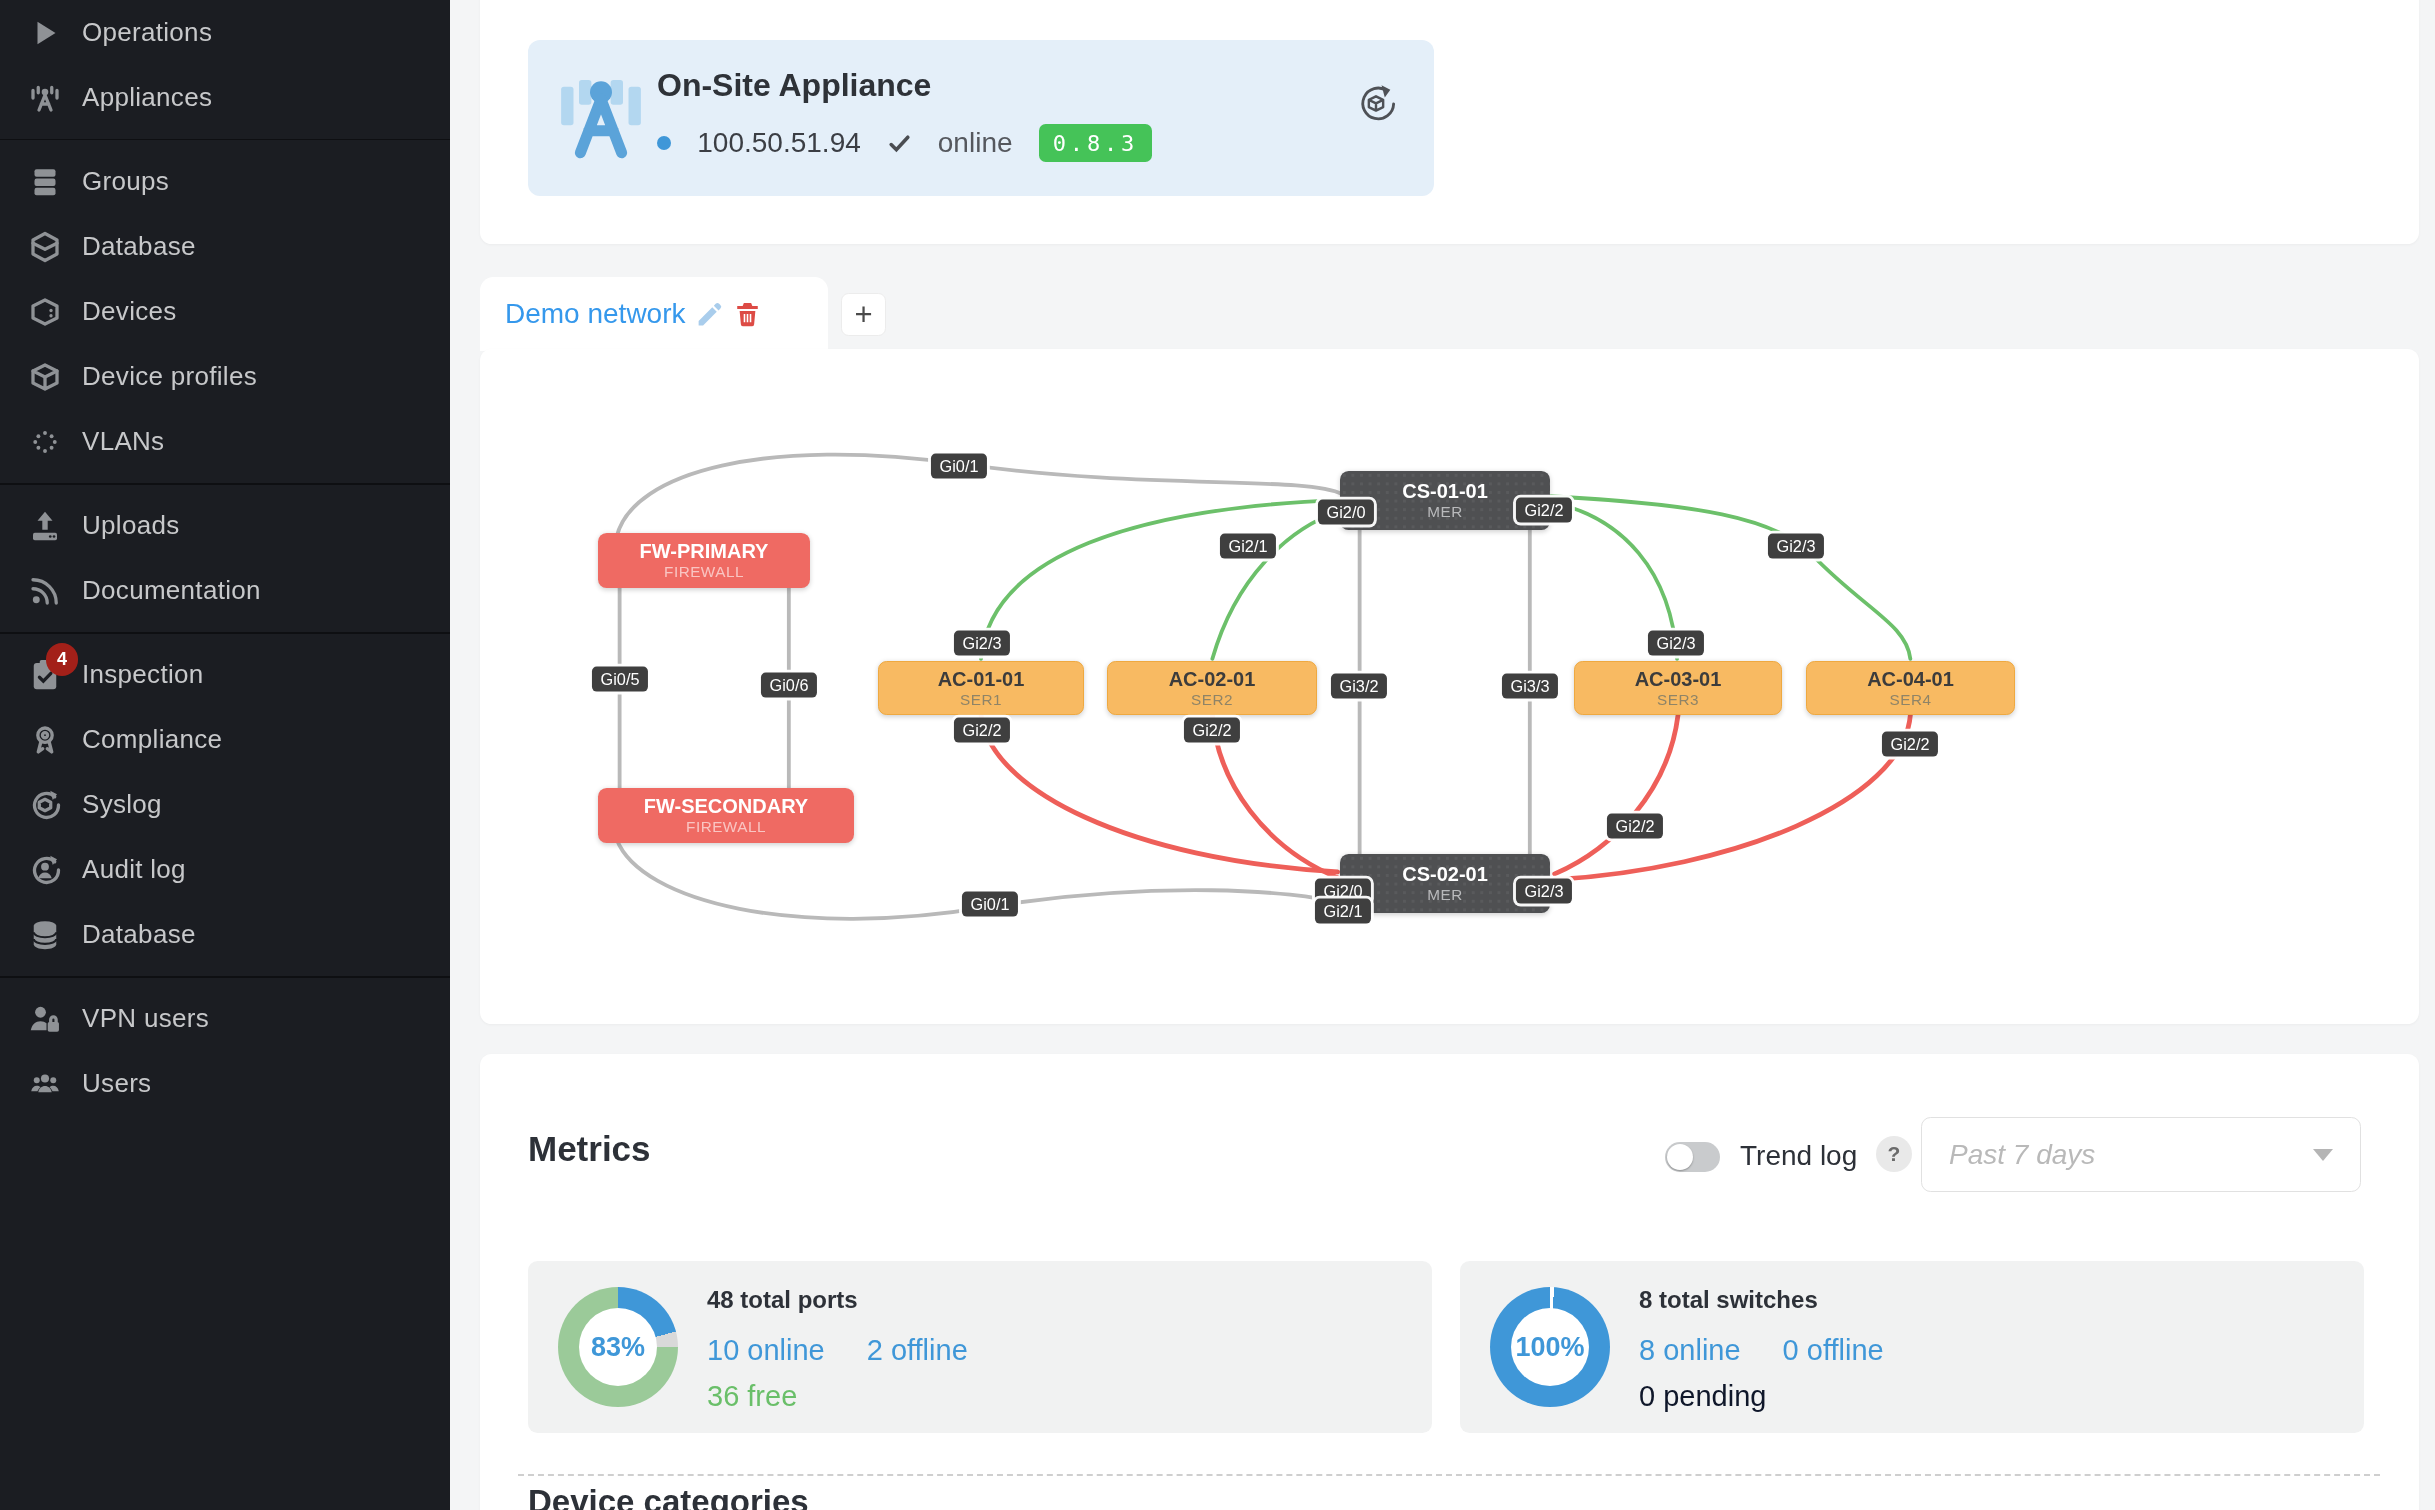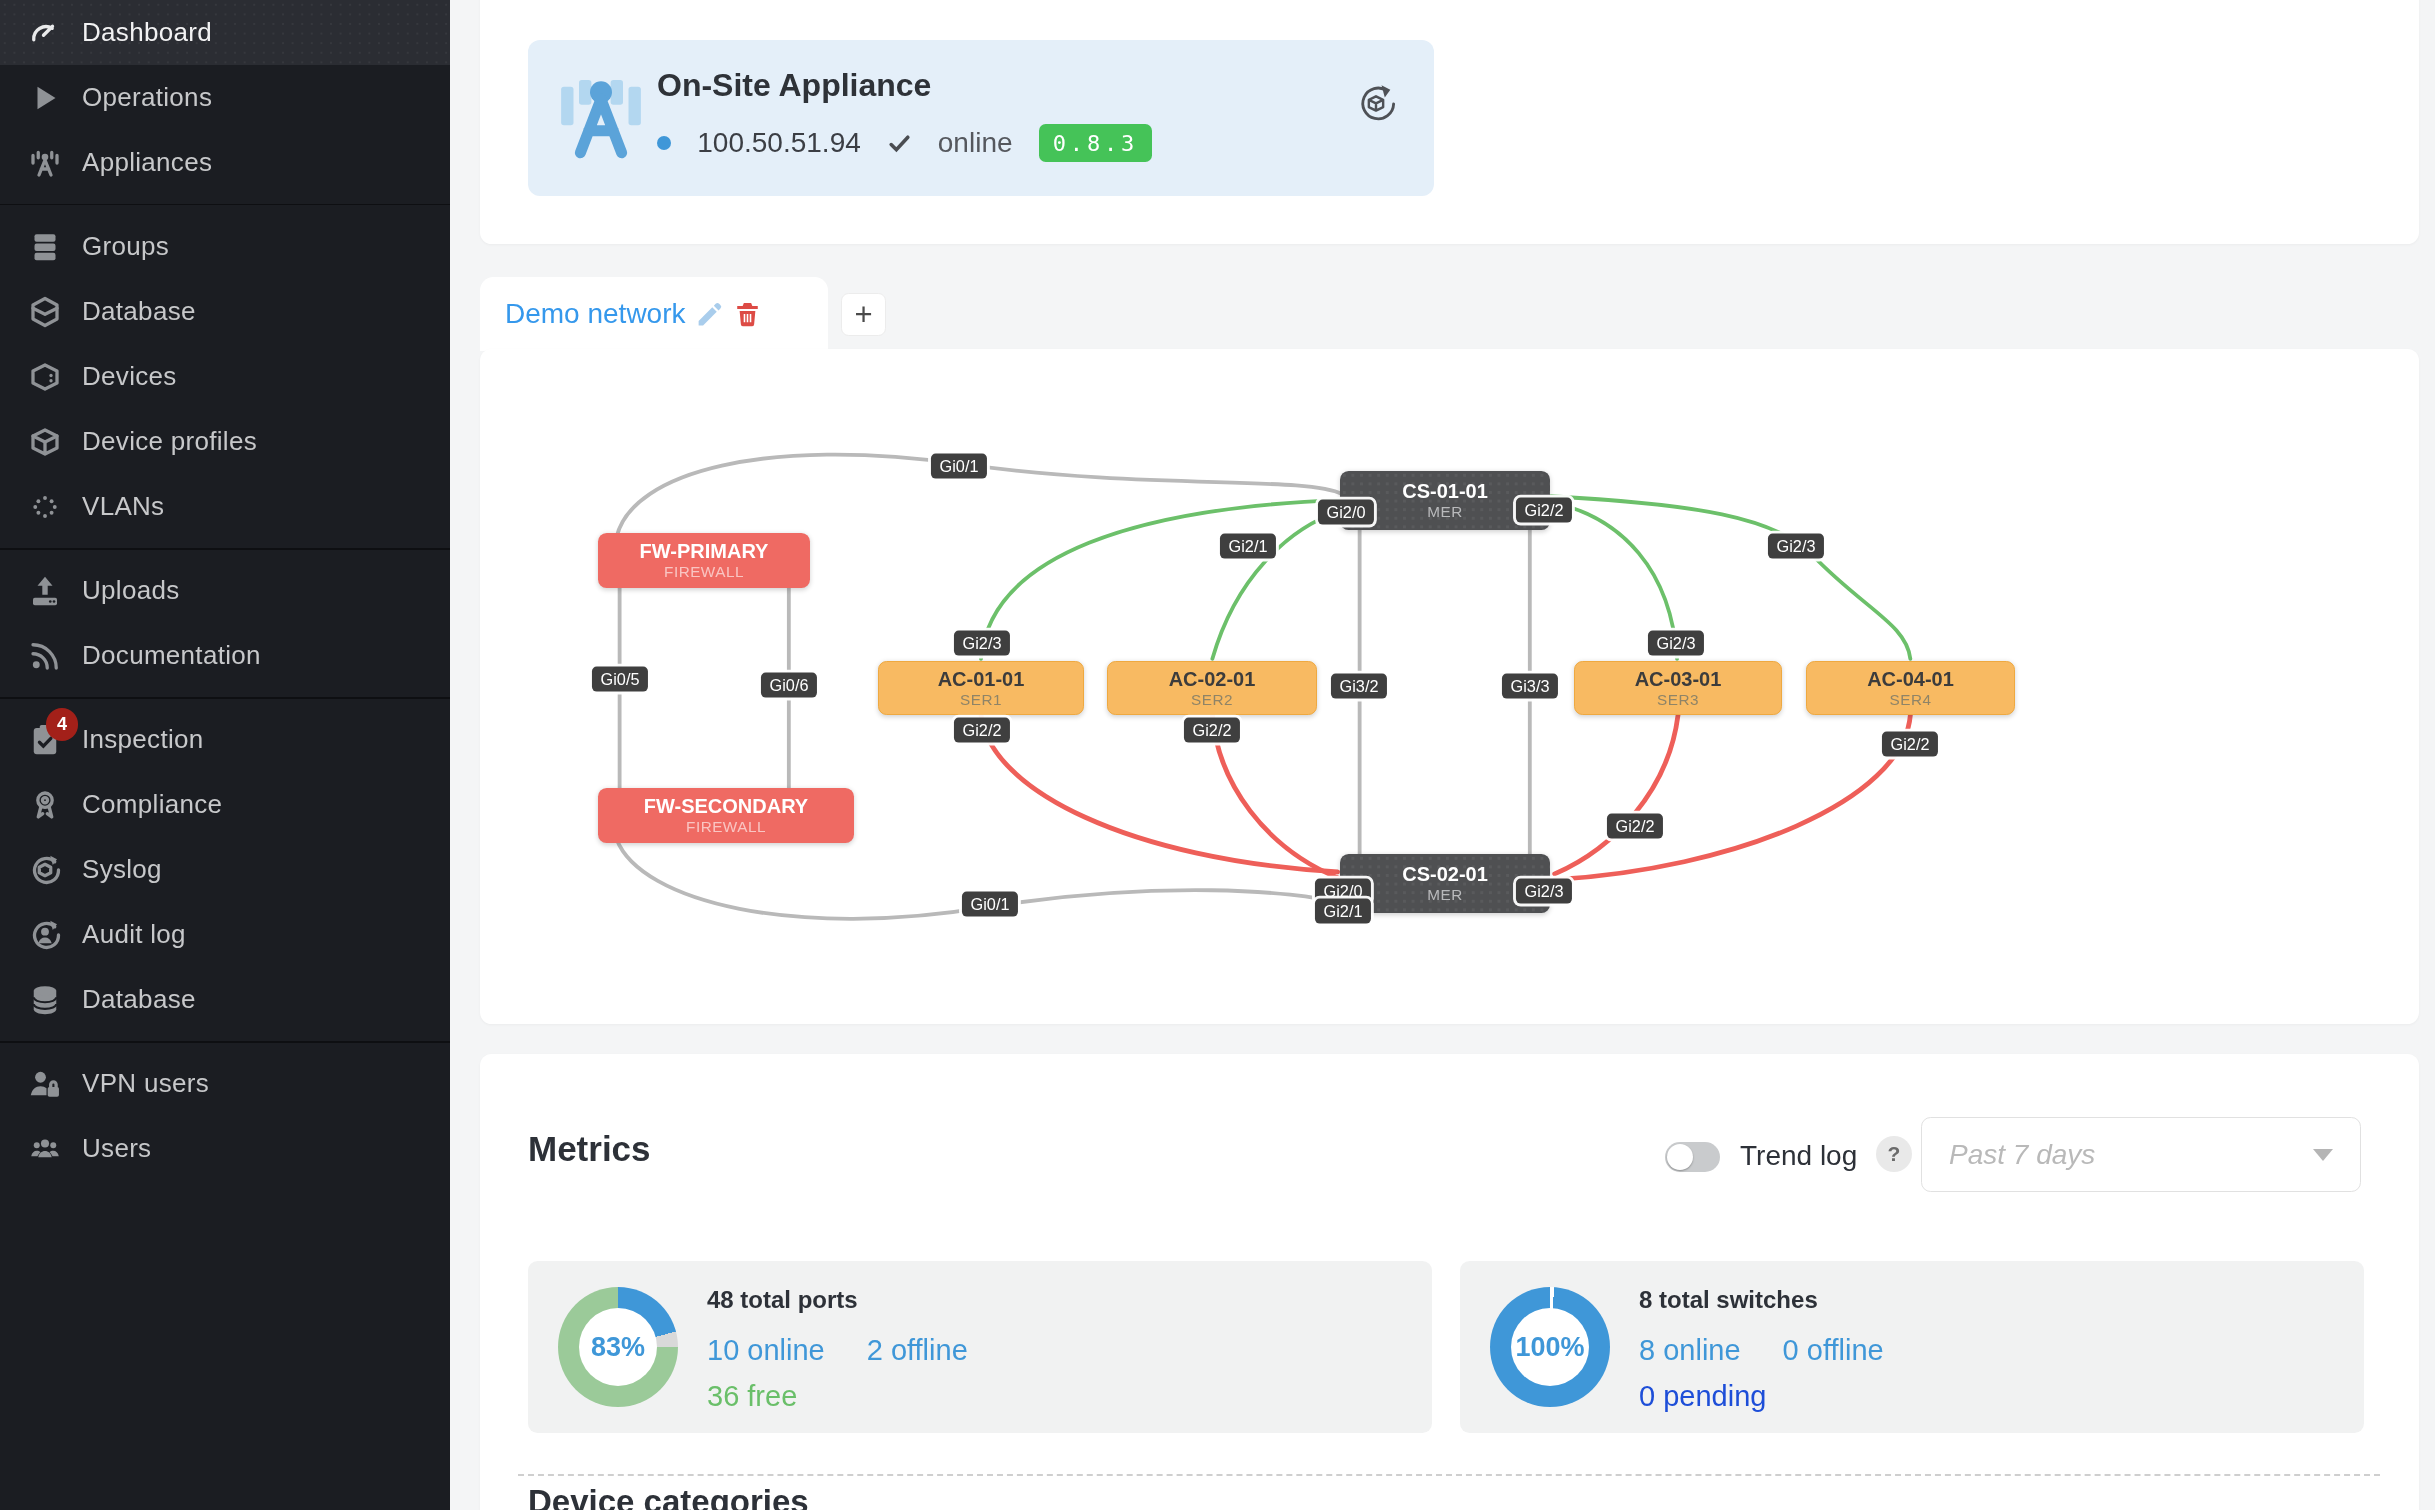--- a/index.html
+++ b/index.html
@@ -81,29 +81,20 @@
   .dashline{position:absolute;left:38px;top:420px;width:1862px;border-top:2.9px dashed #cfcfcf;}
   .nexttitle{position:absolute;left:48px;top:429px;font-size:33px;font-weight:bold;color:#2d3138;}
   .checkmark{width:25px;height:25px;color:#4a4d52;}
 </style>
 </head>
 <body>
 
 <div id="page">
 
   <nav id="sidebar">
-      <div class="side-item active">
-        <span class="ic">
-          <svg viewBox="0 0 24 24">
-            <path d="M4.5 16.5a8.2 8.2 0 0 1 12.3-7.6" stroke="currentColor" fill="none" stroke-width="2.2" stroke-linecap="round" stroke-linejoin="round"></path>
-            <path d="M11 13.5l6-6" stroke="currentColor" fill="none" stroke-width="2.2" stroke-linecap="round" stroke-linejoin="round"></path>
-          </svg>
-        </span>
-        <span class="lbl">Dashboard</span>
-      </div>
       <div class="side-item">
         <span class="ic">
           <svg viewBox="0 0 24 24">
             <path d="M7 4.5l12 7.5-12 7.5z" fill="currentColor"></path>
           </svg>
         </span>
         <span class="lbl">Operations</span>
       </div>
       <div class="side-item">
         <span class="ic">
@@ -418,21 +409,21 @@
         <div class="mcard" style="left: 980px;">
           <div class="donut" style="background: conic-gradient(rgb(255, 255, 255) 0deg, rgb(255, 255, 255) 4deg, rgb(63, 151, 216) 4deg, rgb(63, 151, 216) 360deg);">
             <div class="hole">100%</div>
           </div>
           <div class="ctitle">8 total switches</div>
           <div class="statline" style="top: 73px;">
             <span style="color: rgb(63, 151, 216);">8 online</span>
             <span style="color: rgb(63, 151, 216);">0 offline</span>
           </div>
           <div class="statline" style="top: 119px;">
-            <span style="color: #1d4ed8; text-align: center;">0 pending</span>
+            <span style="color: #0f172a; text-align: center;">0 pending</span>
           </div>
         </div>
       </div>
     <div class="dashline"></div>
     <div class="nexttitle">Device categories</div>
   </div>
 
 </div>
 
 

